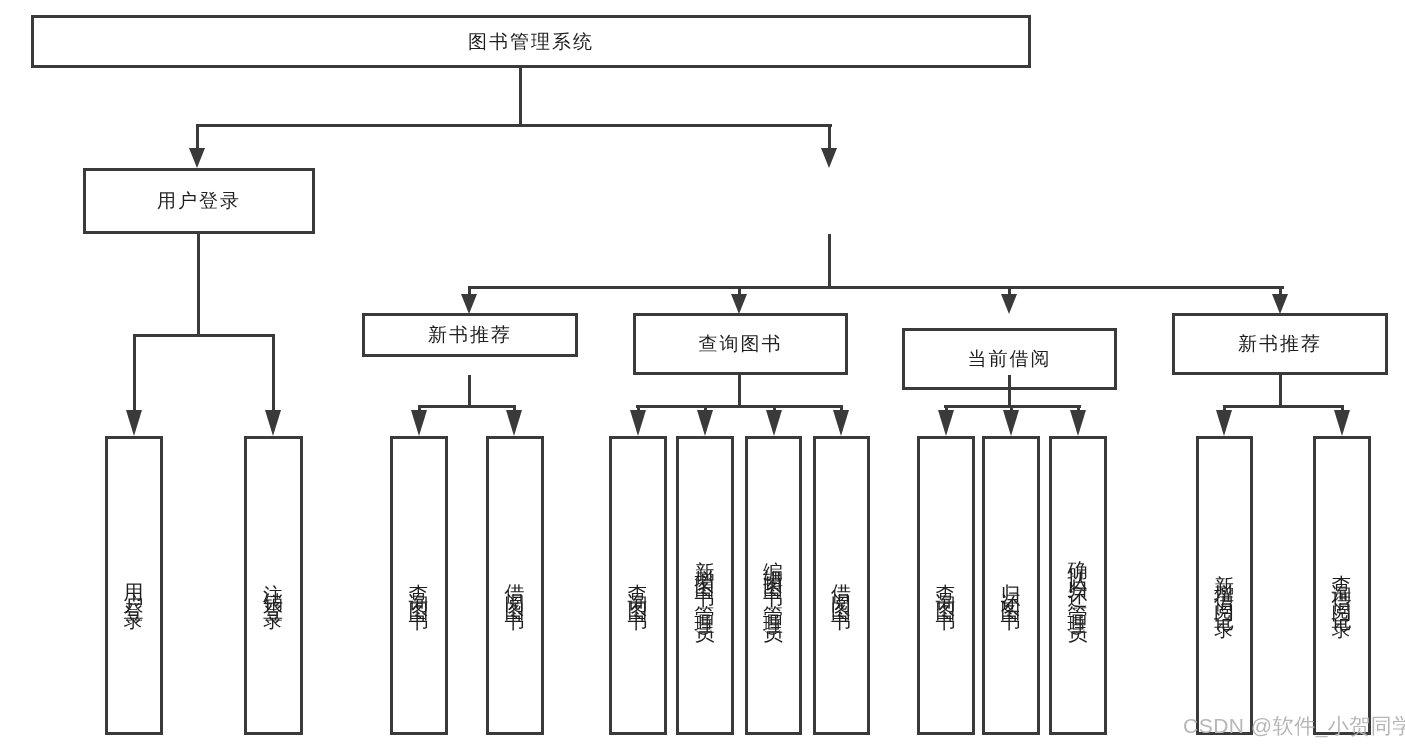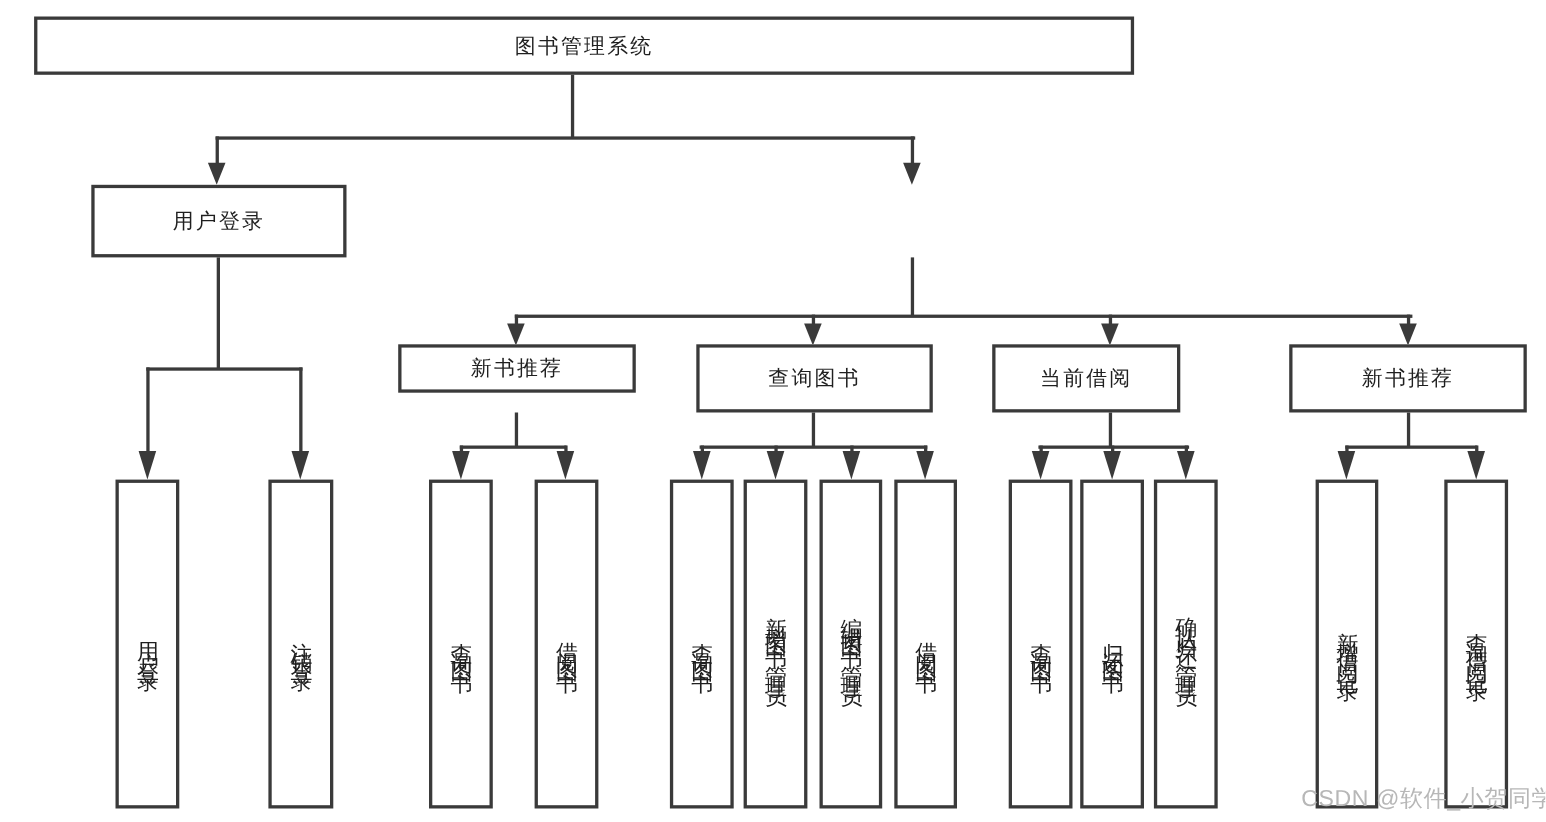--- a/index.html
+++ b/index.html
@@ -76,21 +76,21 @@
   <div class="arrow" style="left:731px;top:294px"></div>
   <div class="arrow" style="left:1001px;top:294px"></div>
   <div class="arrow" style="left:1272px;top:294px"></div>
 
   <div class="box h" style="left:362px;top:313px;width:216px;height:44px">
     <span>新书推荐</span>
   </div>
   <div class="box h" style="left:633px;top:313px;width:215px;height:62px">
     <span>查询图书</span>
   </div>
-  <div class="box h" style="left:902px;top:313px;width:171px;height:62px">
+  <div class="box h" style="left:902px;top:328px;width:215px;height:62px">
     <span>当前借阅</span>
   </div>
   <div class="box h" style="left:1172px;top:313px;width:216px;height:62px">
     <span>新书推荐</span>
   </div>
 
   <div class="line" style="left:468px;top:375px;width:3px;height:32px"></div>
   <div class="line" style="left:738px;top:375px;width:3px;height:32px"></div>
   <div class="line" style="left:1008px;top:375px;width:3px;height:32px"></div>
   <div class="line" style="left:1279px;top:375px;width:3px;height:32px"></div>

